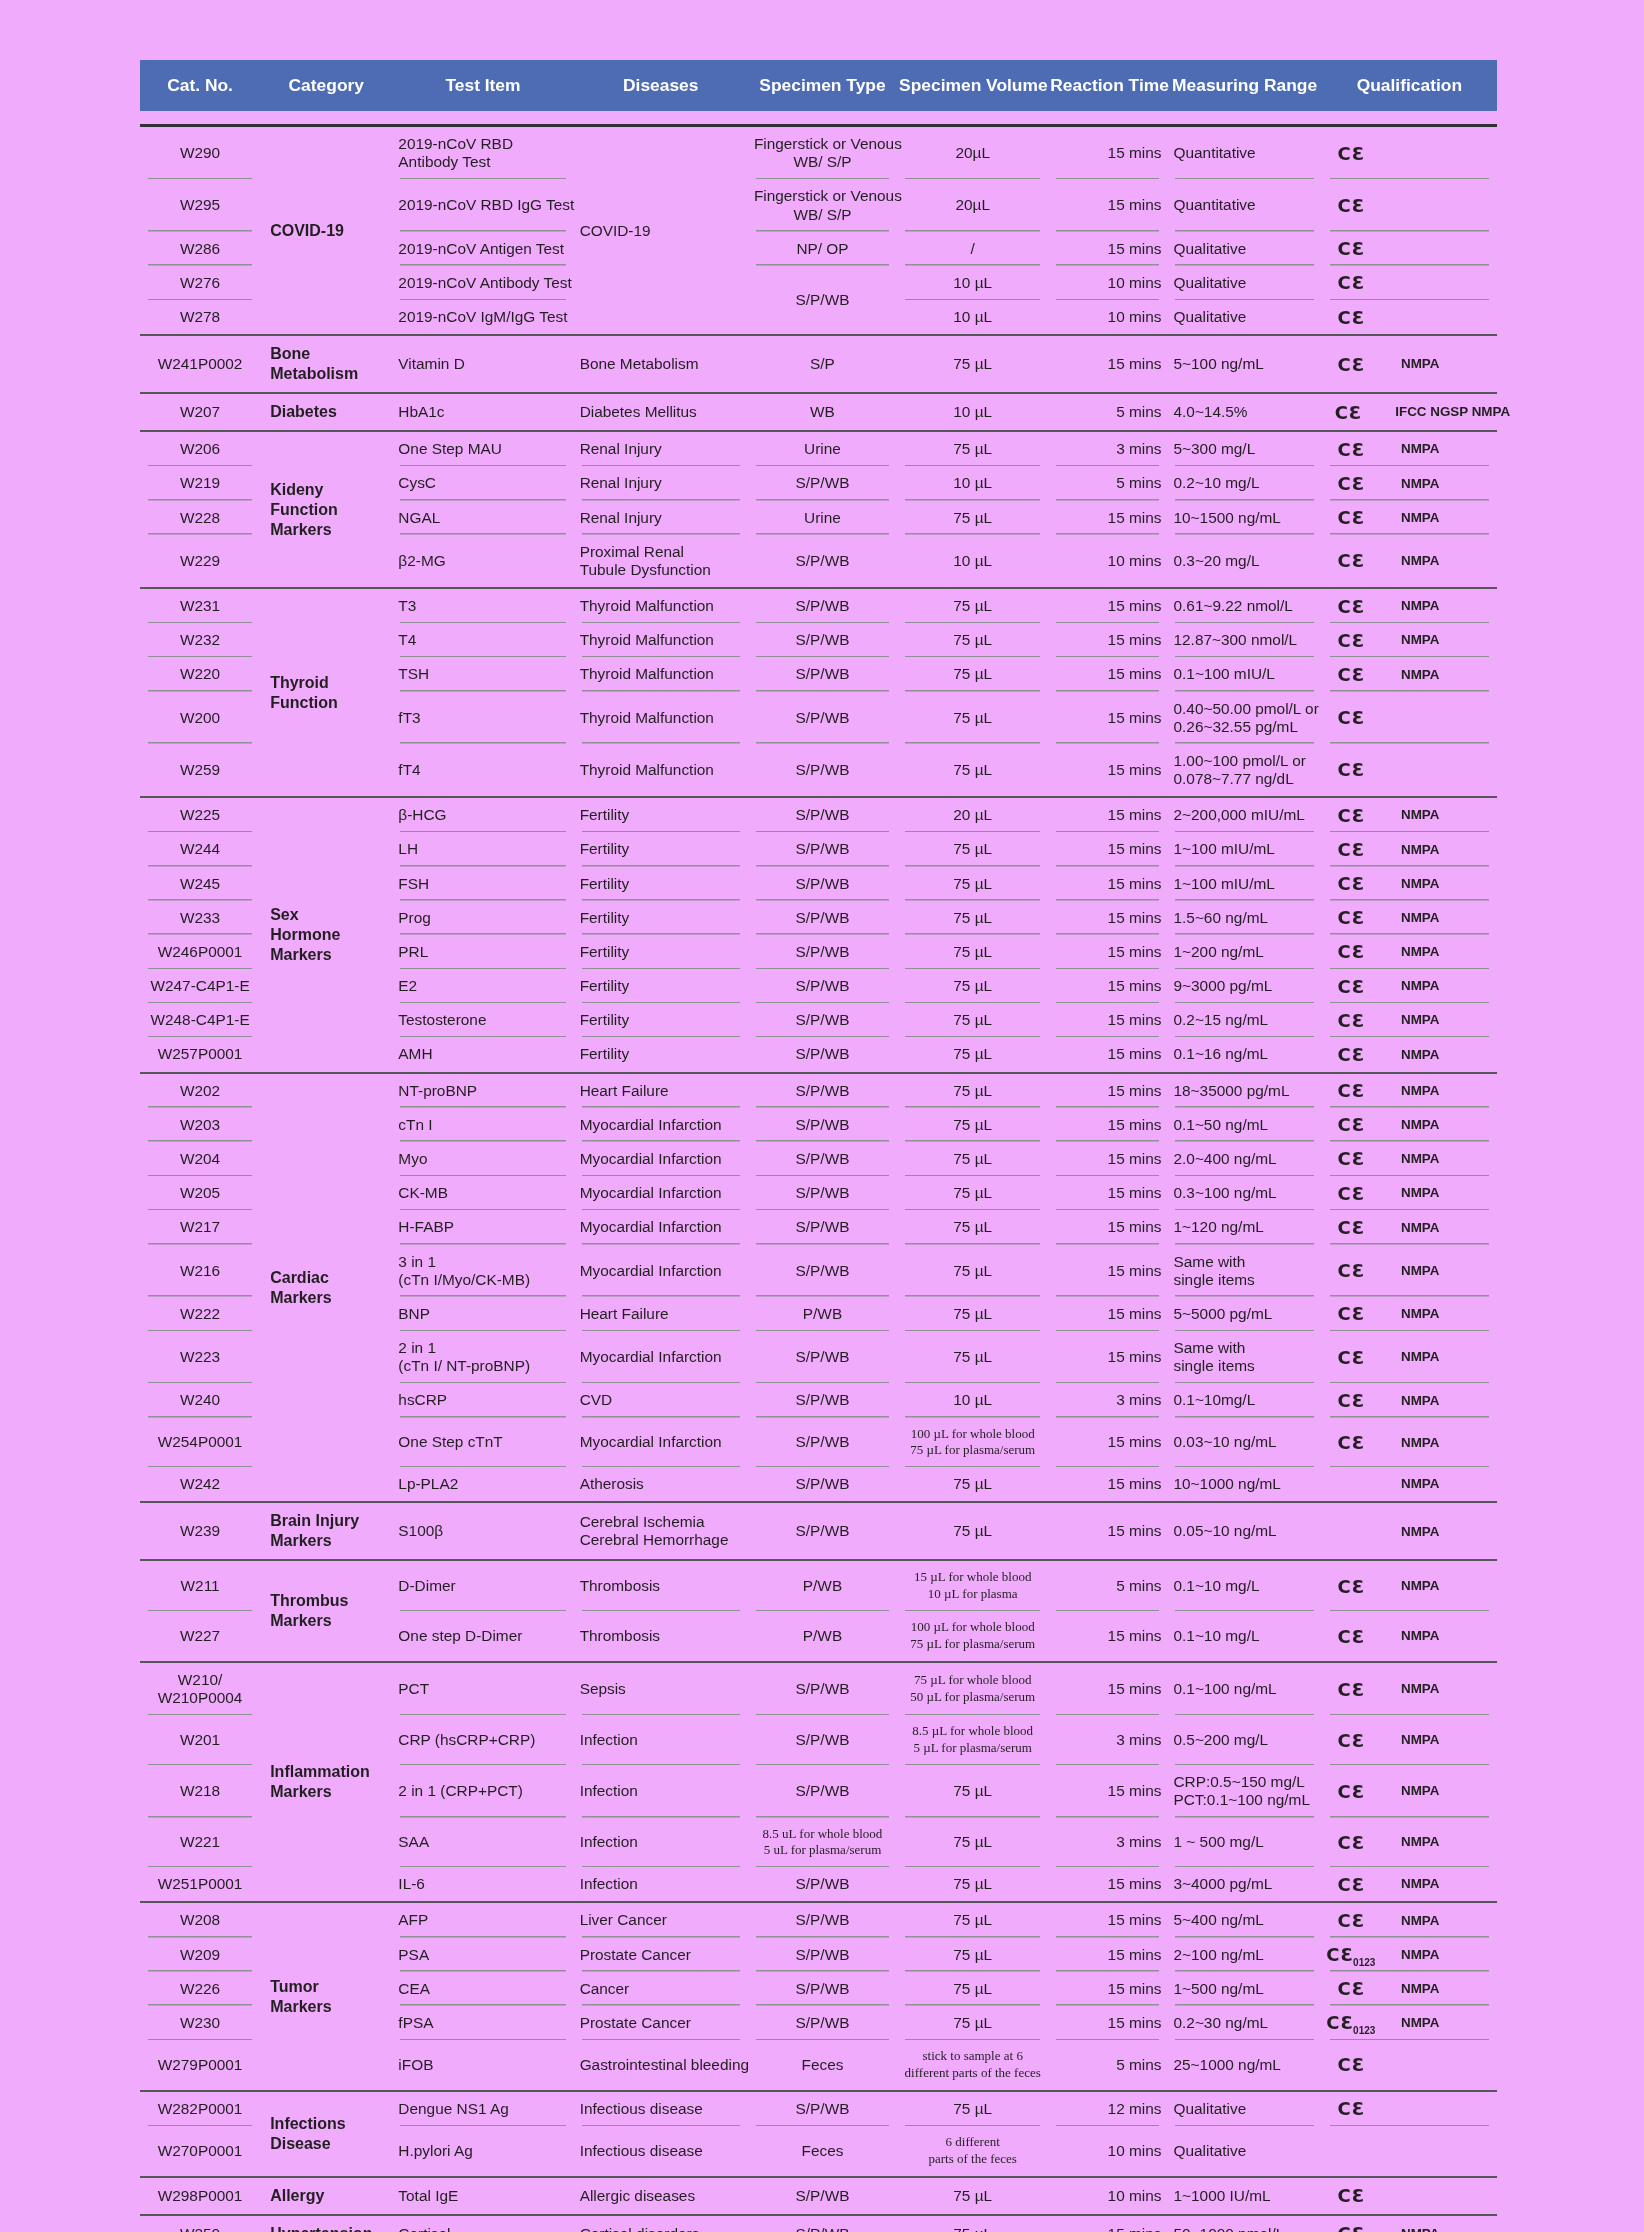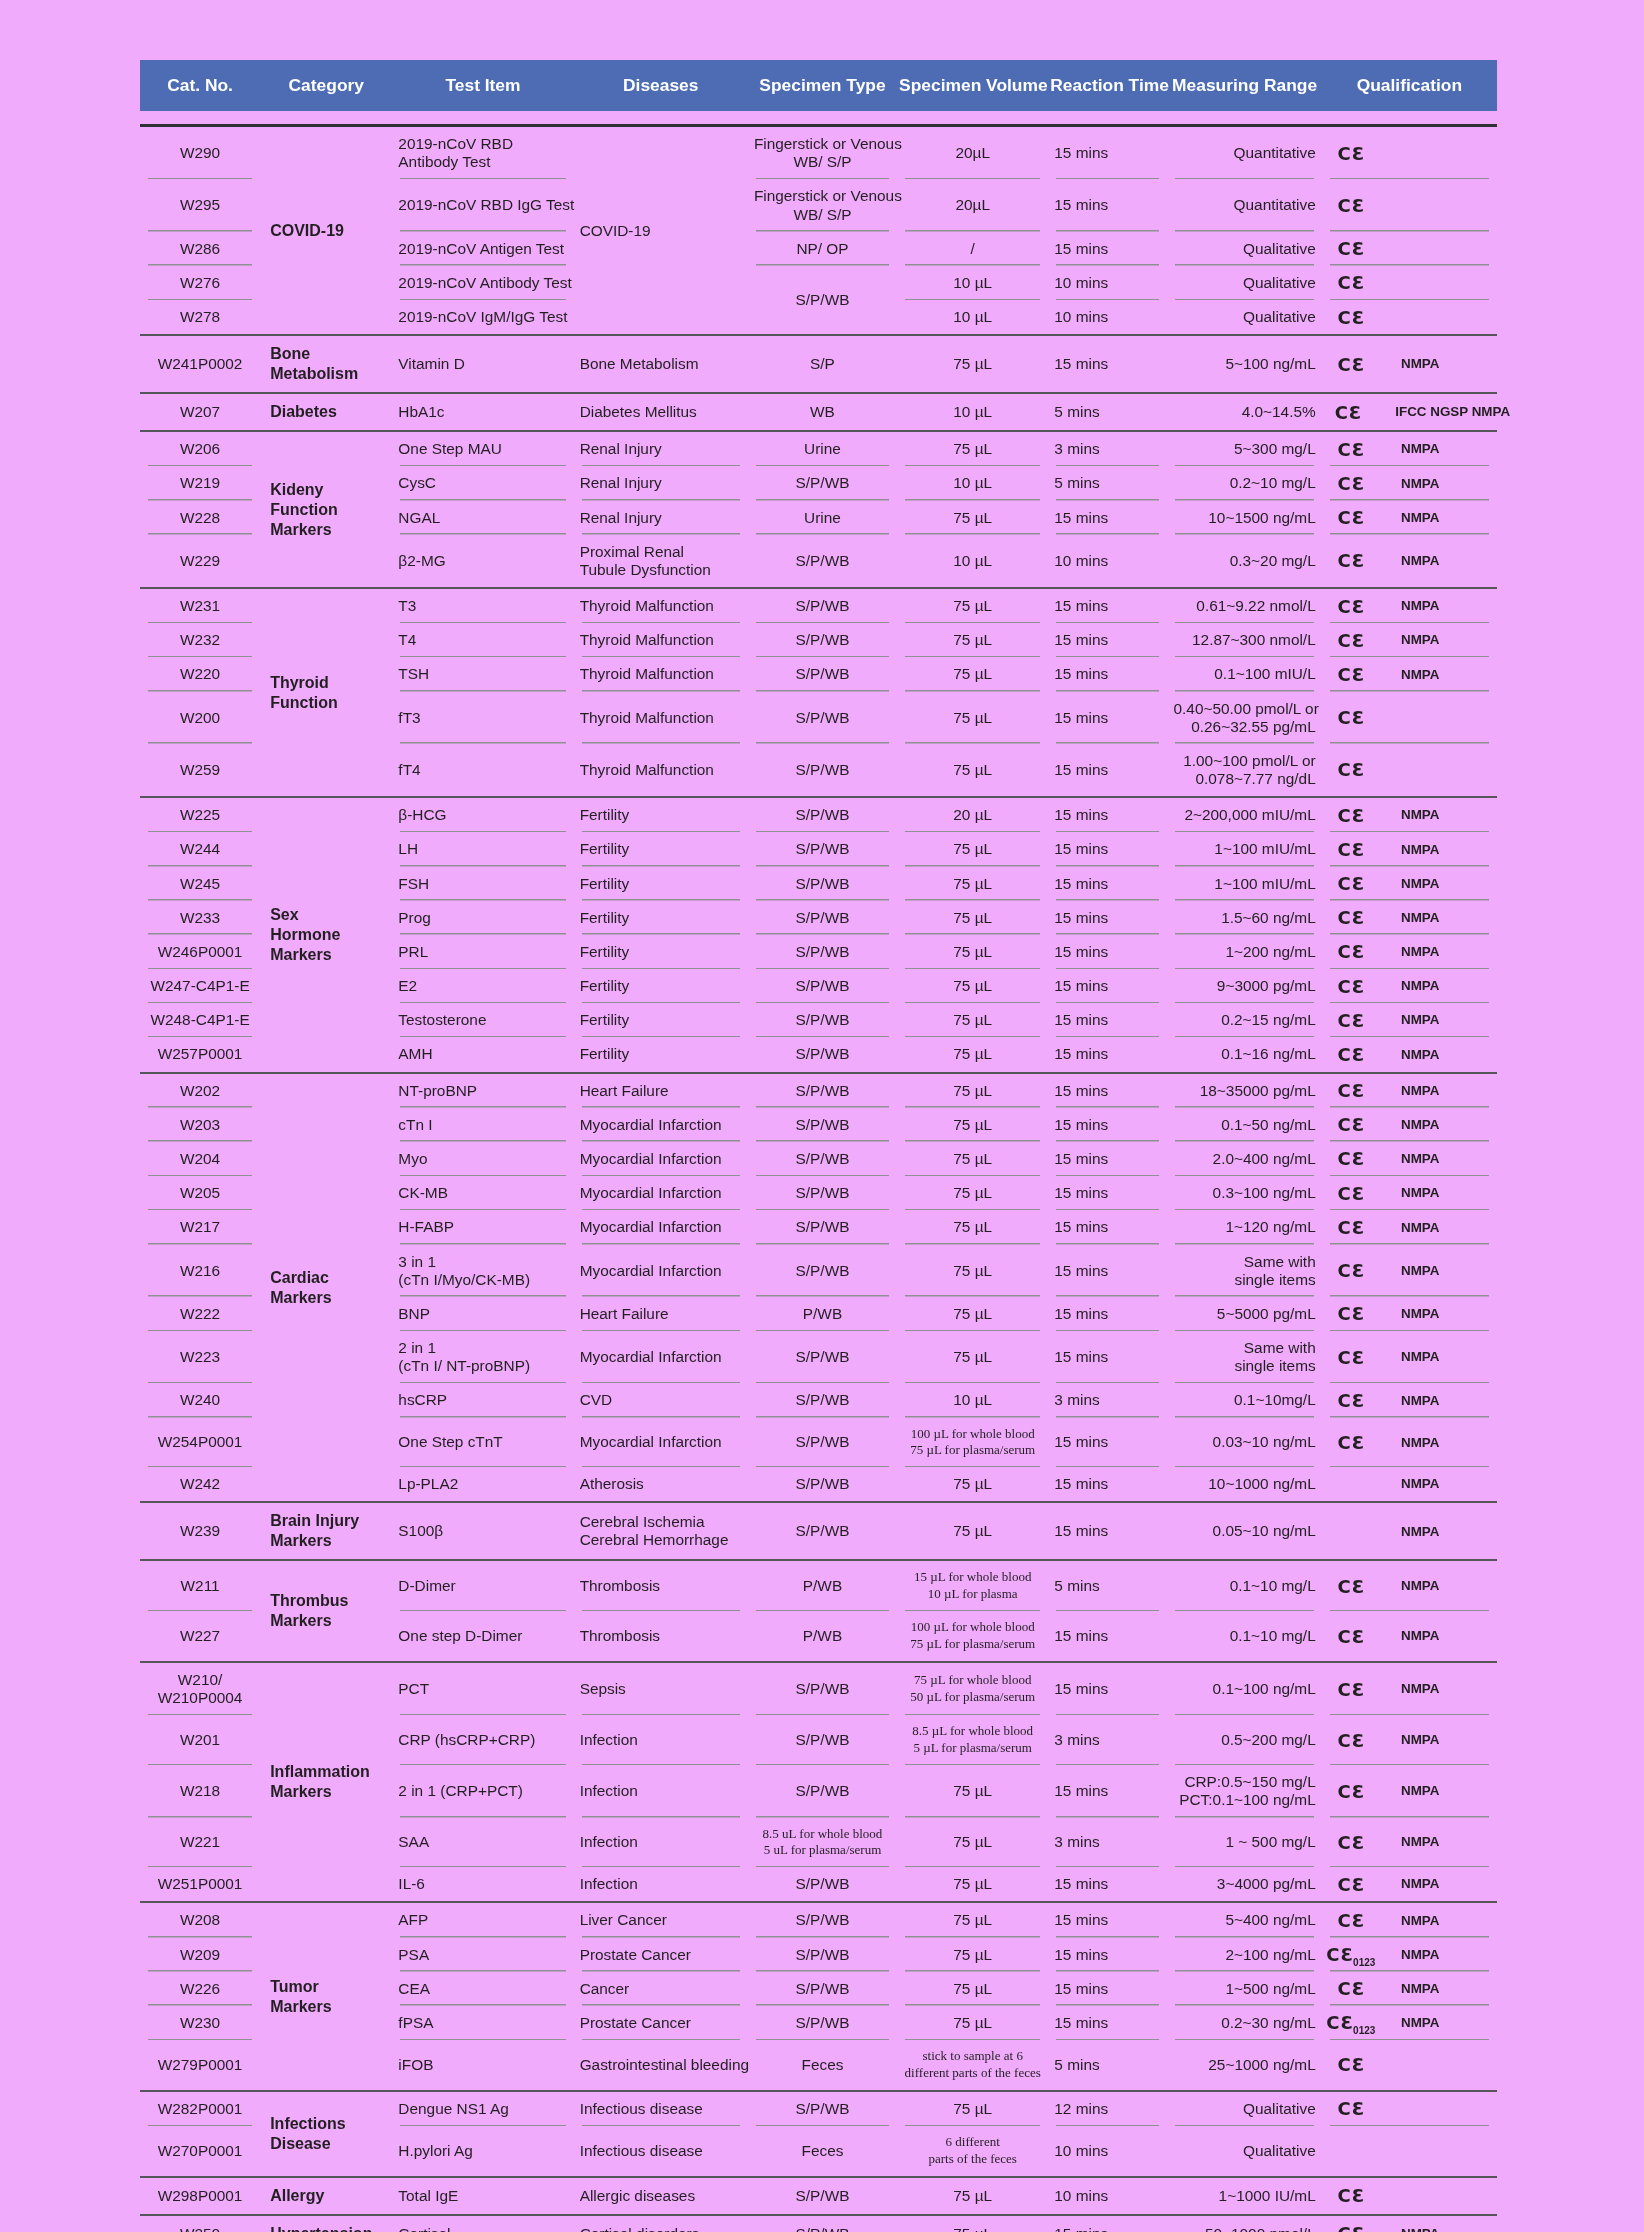--- a/index.html
+++ b/index.html
@@ -13,22 +13,22 @@
   tr.rule td{height:0;padding:0;line-height:0;font-size:0;border-top:2px solid #55565a;}
   tr.rule.strong td{border-top:3px solid #303134;}
   td.bb{background-image:linear-gradient(#8f9094,#8f9094);background-repeat:no-repeat;
         background-position:center bottom;background-size:calc(100% - 16px) 1.5px;}
   td.cat{text-align:center;white-space:pre;}
   td.category{font-weight:700;white-space:pre;padding-left:10px;font-size:16px;line-height:1.25;}
   td.item{white-space:pre;}
   td.dis{white-space:pre;}
   td.st{text-align:center;white-space:pre;}
   td.vol{text-align:center;white-space:pre;}
-  td.time{text-align:left;white-space:pre;}
-  td.rng{white-space:pre;text-align:right;}
+  td.time{text-align:right;white-space:pre;}
+  td.rng{white-space:pre;}
   td.small, td.st.small, td.vol.small{font-size:13px;line-height:1.3;font-family:Liberation Serif, serif;}
   td.qual{padding:4px 0;}
   .qual-inner{display:flex;align-items:center;justify-content:flex-start;gap:22px;padding-left:2px;}
   .ce-wrap{width:56px;text-align:center;display:inline-block;white-space:nowrap;}
   .ce-mark{font-size:18px;font-weight:600;letter-spacing:1px;font-family:"DejaVu Sans",sans-serif;}
   .ce-sub{font-size:10px;font-weight:700;position:relative;top:5px;left:-1px;}
   .qlbl{min-width:96px;text-align:left;font-weight:700;font-size:13.4px;white-space:nowrap;}
 </style>
 </head>
 <body>

